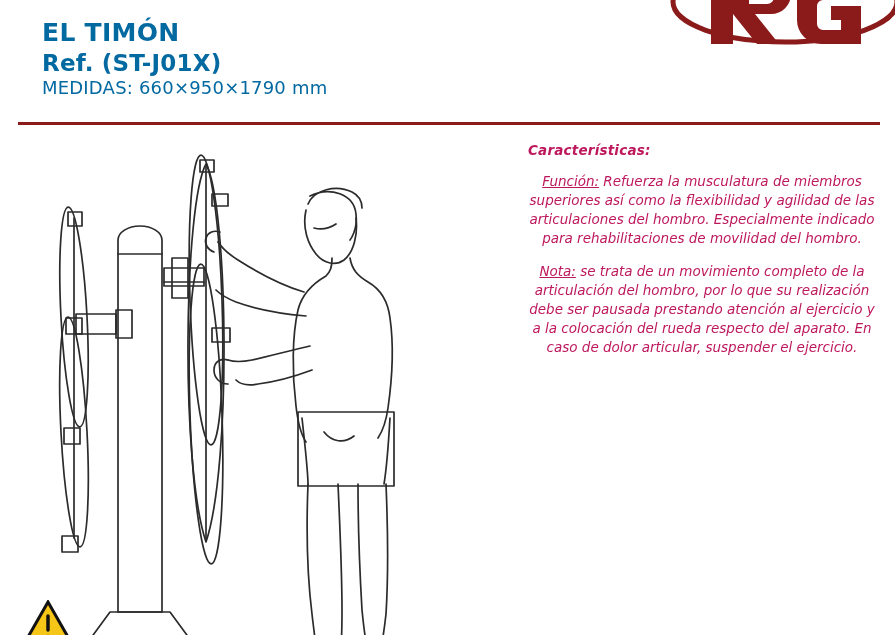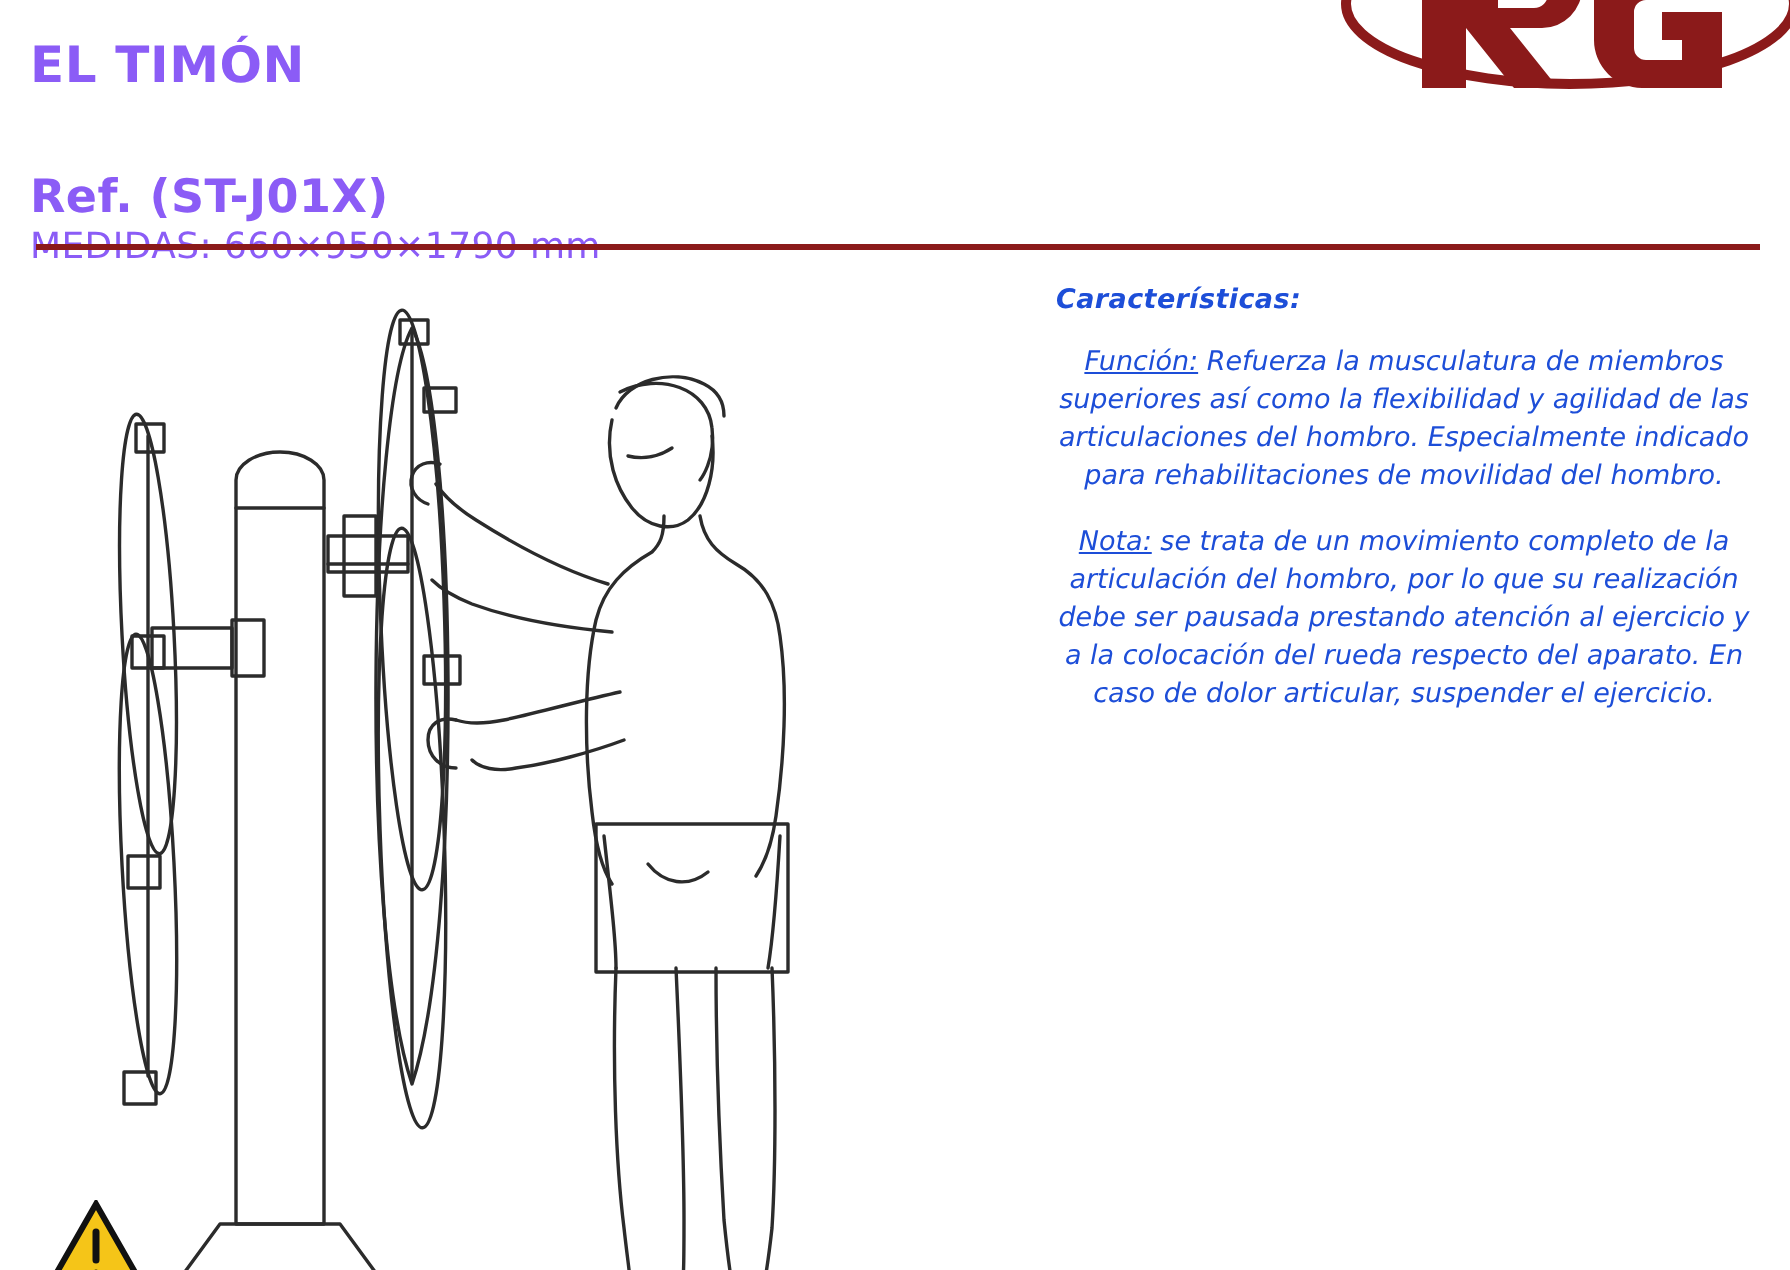--- a/index.html
+++ b/index.html
@@ -17,39 +17,38 @@
 
   
   #header {
     position: absolute;
     left: 0; top: 0;
     width: 895px;
     height: 120px;
   }
   #title-block {
     position: absolute;
-    left: 15px;
+    left: 42px;
     top: 18px;
-    color: #8b5cf6;
+    color: #0369a1;
     line-height: 1.22;
   }
   #title-block .line {
     display: block;
     white-space: nowrap;
   }
   #product-name {
     font-size: 25px;
     font-weight: bold;
     letter-spacing: 0.3px;
   }
   #product-ref {
     font-size: 23px;
     font-weight: bold;
     letter-spacing: 0.2px;
-    margin-top: 36px;
   }
   #product-measures {
     font-size: 18px;
     font-weight: normal;
     letter-spacing: 0.2px;
   }
 
   
   #logo {
     position: absolute;
@@ -96,21 +95,21 @@
     height: 46px;
   }
 
   
   #text-column {
     position: absolute;
     left: 528px;
     top: 14px;
     width: 348px;
     font-family: "DejaVu Sans", sans-serif;
-    color: #1d4ed8;
+    color: #be185d;
   }
   #char-heading {
     font-size: 13.5px;
     font-weight: bold;
     font-style: italic;
     margin-bottom: 12px;
     letter-spacing: 0.2px;
   }
   .para {
     font-size: 13.5px;

